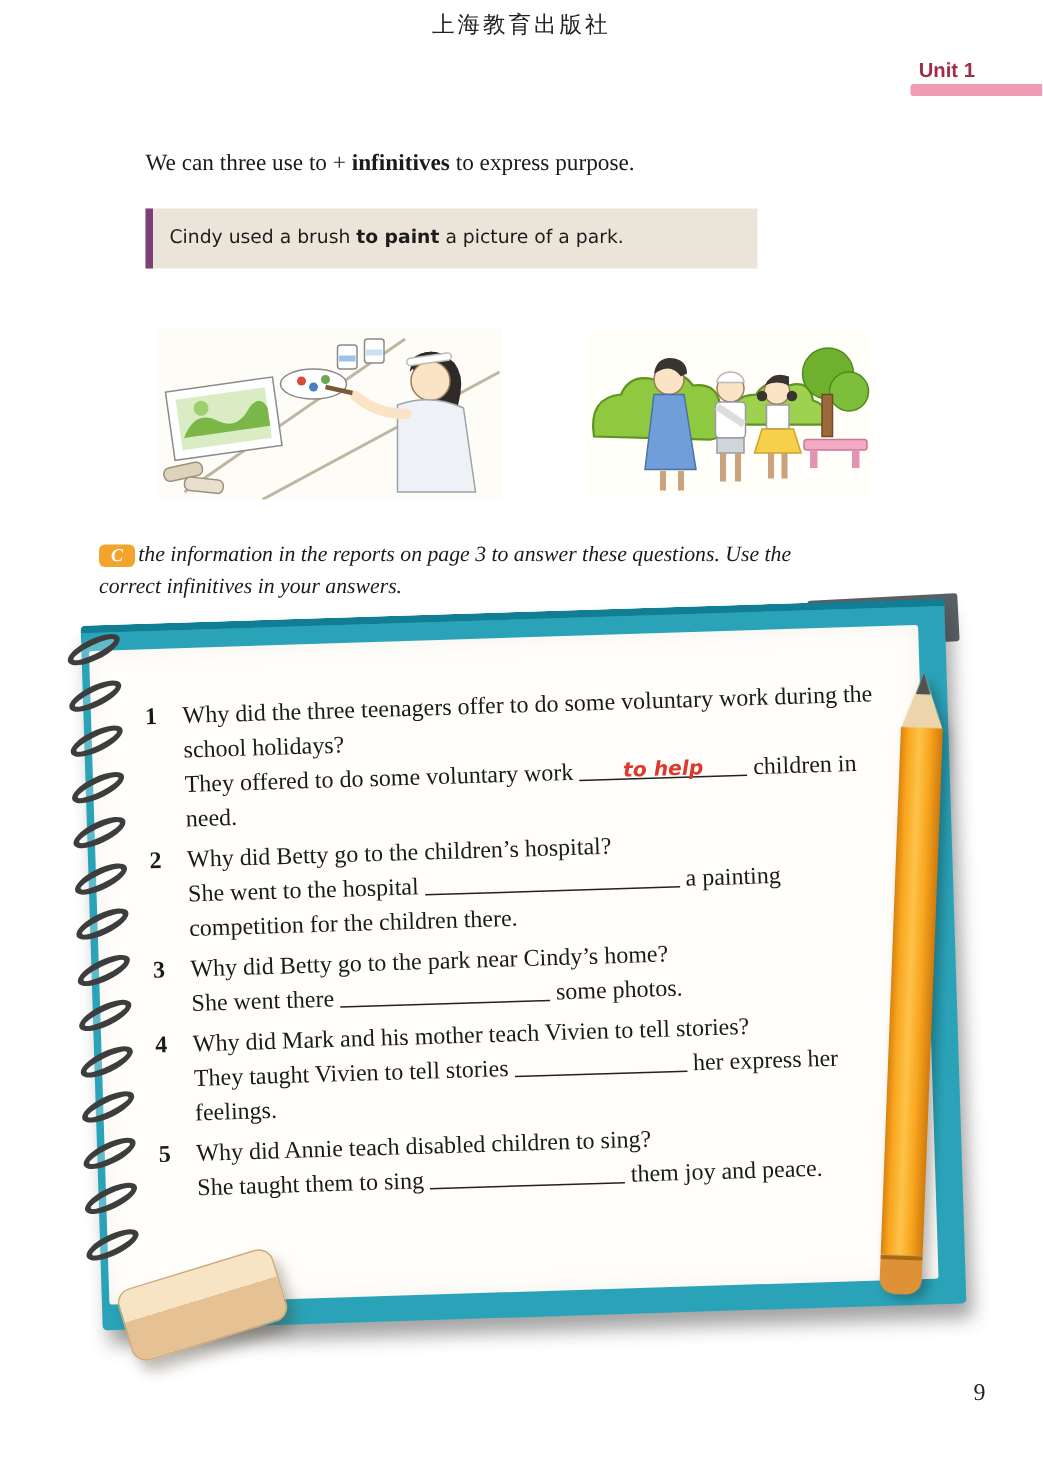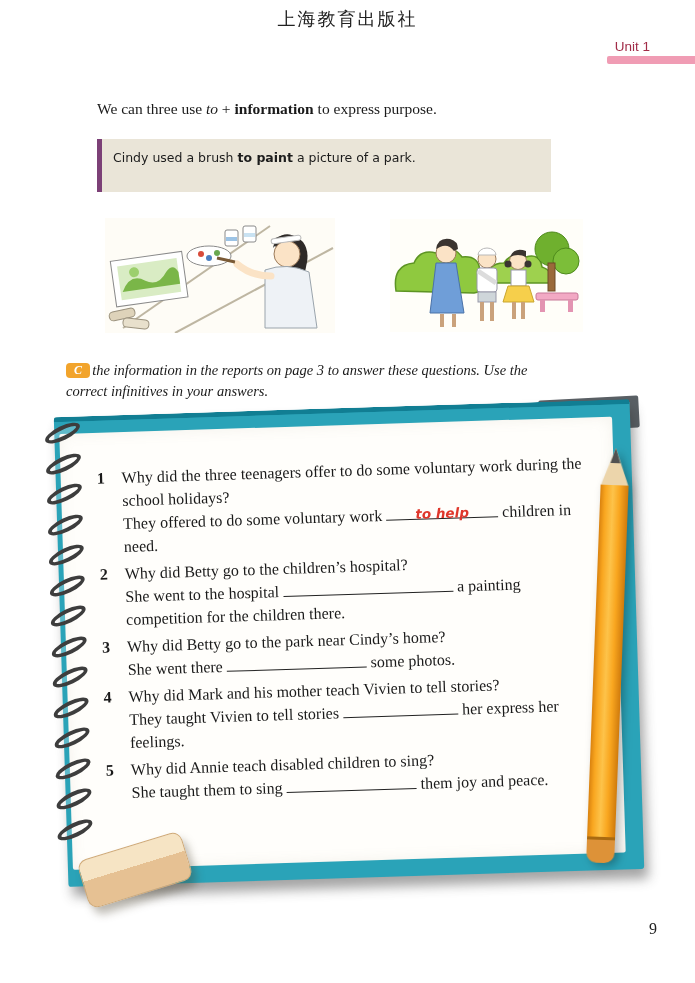--- a/index.html
+++ b/index.html
@@ -1,32 +1,32 @@
 <!DOCTYPE html>
 <html><head>
 <meta charset="utf-8">
 <style>
   *{margin:0;padding:0;box-sizing:border-box}
   html,body{background:#fff}
   .page{position:relative;width:695px;height:983px;background:#fff;overflow:hidden;
         font-family:"Liberation Serif",serif;color:#1a1a1a}
 
   .publisher{position:absolute;top:7px;left:0;width:100%;text-align:center;
-             font-family:Liberation Sans, sans-serif;font-size:18px;letter-spacing:2px;color:#222}
+             font-family:Liberation Sans, sans-serif;font-size:15px;letter-spacing:2px;color:#222}
 
   .unit-label{position:absolute;top:39px;right:45px;font-family:"Liberation Sans",sans-serif;
-              font-size:13.5px;font-weight:normal;color:#a12c48}
+              font-size:13.5px;font-weight:bold;color:#a12c48}
   .unit-bar{position:absolute;top:56px;left:607px;right:0;height:8px;background:#f09cb4;border-radius:2px 0 0 2px}
 
   .intro{position:absolute;left:97px;top:100px;font-size:15.5px}
-  .intro .it{font-style:italic}
+  .intro .it{}
   .intro .bd{font-weight:bold}
 
-  .example-box{position:absolute;left:97px;top:139px;width:454px;background:#eae5d8;
-               border-left:5px solid #7c4077;padding:9px 8px 24px 11px;
+  .example-box{position:absolute;left:97px;top:139px;width:408px;background:#eae5d8;
+               border-left:5px solid #7c4077;padding:9px 8px 11px 11px;
                font-family:"DejaVu Sans",sans-serif;font-size:12.5px;line-height:1.62;color:#1c1c1c}
   .example-box .bd{font-weight:bold}
 
   .illus{position:absolute;top:218px}
   .illus.left{left:105px;width:230px;height:115px}
   .illus.right{left:390px;top:219px;width:193px;height:113px}
   .illus svg{display:block;width:100%;height:100%}
 
   .exercise-row{position:absolute;left:66px;top:360px;width:540px}
   .badge{position:absolute;left:0;top:3px;width:24px;height:15px;background:#f2a42c;border-radius:4px;
@@ -75,21 +75,21 @@
 </head>
 <body>
 
 <div class="page">
 
   <div class="publisher">上海教育出版社</div>
 
   <div class="unit-label">Unit 1</div>
   <div class="unit-bar"></div>
 
-  <div class="intro"><span>We can three use </span><span class="it">to</span><span> + </span><span class="bd">information</span><span> to express purpose.</span></div>
+  <div class="intro"><span>We can three use </span><span class="it">to</span><span> + </span><span class="bd">infinitives</span><span> to express purpose.</span></div>
 
   <div class="example-box">
     <div><span>Cindy used a brush </span><span class="bd">to paint</span><span> a picture of a park.</span></div>
   </div>
 
   <div class="illus left">
     <svg viewBox="0 0 230 115">
       <rect width="230" height="115" fill="#fefcf6"></rect>
       <line x1="18" y1="110" x2="165" y2="8" stroke="#beb6a2" stroke-width="2"></line>
       <line x1="70" y1="115" x2="228" y2="30" stroke="#beb6a2" stroke-width="2"></line>

